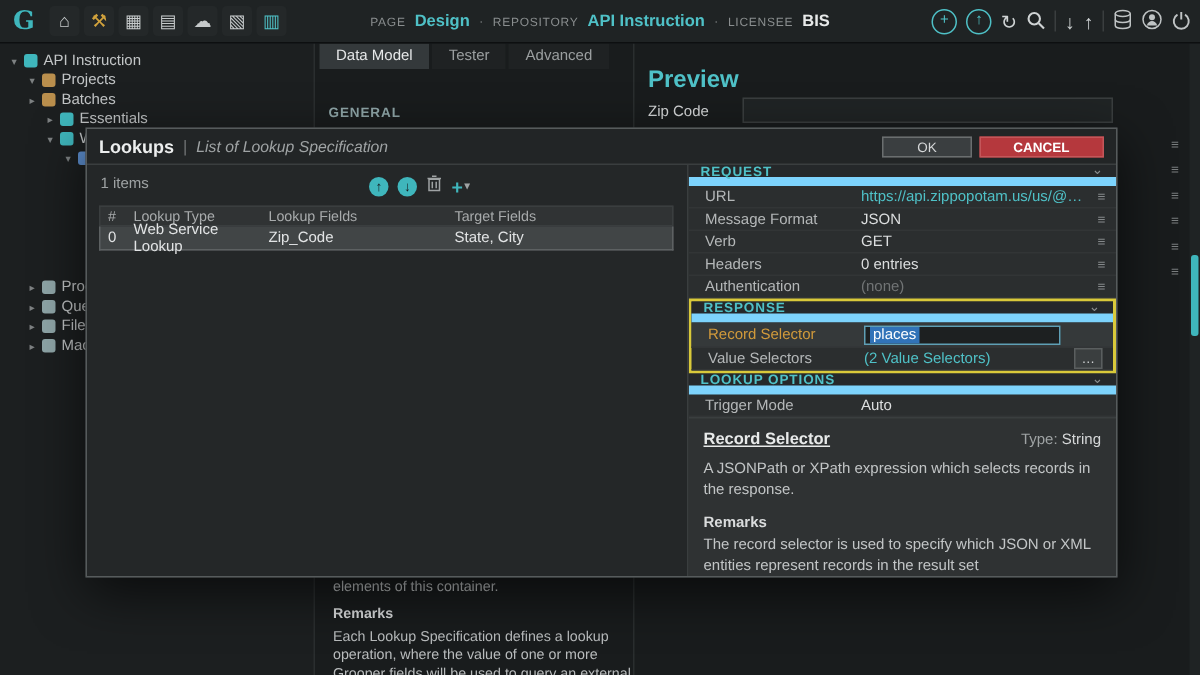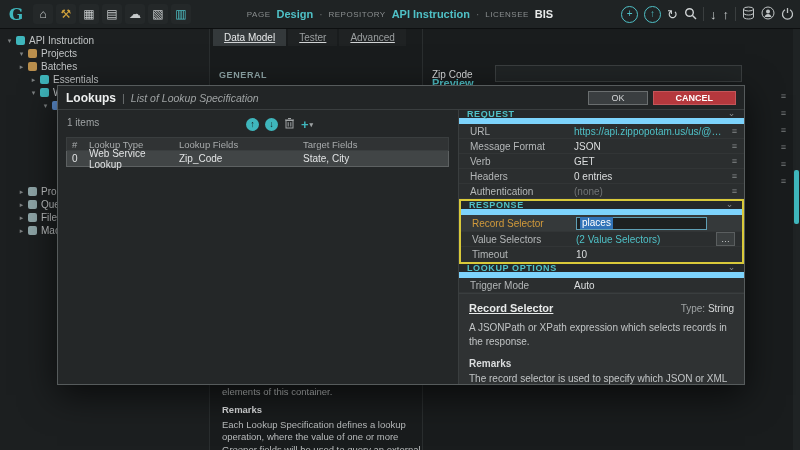--- a/index.html
+++ b/index.html
@@ -35,32 +35,32 @@
   .trow .arrow{width:11px;text-align:center;color:#7d8182;font-size:7px;flex:none;}
   .ticon{width:9px;height:9px;border-radius:2px;margin:0 4px 0 1px;flex:none;}
   .ticon.teal{background:#3fb6bc;}
   .ticon.folder{background:#ba8f4d;}
   .ticon.node{background:#5d8fd0;}
   .ticon.gray{background:#8fa6a8;}
   .tree-bottom{position:absolute;left:0;top:157px;right:0;}
 
   
   .main{position:absolute;left:210px;top:28px;right:0;bottom:0;background:#191c1d;z-index:1;}
-  .tabs{position:absolute;left:3px;top:1px;display:flex;height:17px;text-decoration:underline;}
+  .tabs{position:absolute;left:3px;top:1px;display:flex;height:17px;}
   .tab{padding:0 11px;font-size:10px;color:#9b9fa0;display:flex;align-items:center;background:#1f2223;margin-right:2px;cursor:default;}
   .tab.active{background:#34393b;color:#e6e8e9;}
   .props-header{position:absolute;left:3px;top:20px;width:207px;height:16px;background:#232627;
                 display:flex;align-items:center;font-size:9px;font-weight:bold;letter-spacing:.6px;
                 color:#9fa3a4;padding:0 6px;box-sizing:border-box;}
   .ph-icons{margin-left:auto;display:flex;gap:5px;align-items:center;}
   .ph-close{color:#4fc1c7;font-size:11px;line-height:1;}
   .general-header{position:absolute;left:9px;top:42px;font-size:9px;font-weight:bold;letter-spacing:.6px;color:#8fa6a8;}
   .vdivider{position:absolute;left:212px;top:0;bottom:0;width:1px;background:#2a2e2f;}
   .preview{position:absolute;left:213px;top:0;right:0;bottom:0;}
-  .preview-title{position:absolute;left:9px;top:17px;font-size:11px;font-weight:bold;color:#4fc1c7;margin-top:32px;}
+  .preview-title{position:absolute;left:9px;top:17px;font-size:16px;font-weight:bold;color:#4fc1c7;}
   .preview-field-label{position:absolute;left:9px;top:41px;font-size:10px;color:#d5d7d8;}
   .preview-input{position:absolute;left:72px;top:37px;right:58px;height:15px;background:#202425;border:1px solid #3a3e3f;}
   .edge-rows{position:absolute;right:14px;top:64px;display:flex;flex-direction:column;gap:8px;}
   .edge-rows span{color:#7a7e7f;font-size:9px;line-height:1;}
   .scrollbar{position:absolute;right:0;top:0;bottom:0;width:7px;background:#1f2324;}
   .scroll-thumb{position:absolute;right:1px;top:142px;height:54px;width:5px;background:#3fb6bc;border-radius:2px;}
   .bottom-help{position:absolute;left:12px;top:358px;width:206px;font-size:9.5px;color:#b9bcbd;line-height:1.35;}
   .bh-remarks{font-weight:bold;color:#dadcdd;margin-top:5px;margin-bottom:2px;}
   .u{}
 
@@ -102,21 +102,21 @@
         border-bottom:1px solid #323536;box-sizing:border-box;}
   .plabel{width:104px;flex:none;color:#b4b7b8;white-space:nowrap;}
   .pvalue{flex:1;color:#dcdedf;white-space:nowrap;overflow:hidden;text-overflow:ellipsis;}
   .pvalue.link{color:#4fc1c7;}
   .pvalue.muted{color:#717475;}
   .pmenu{color:#84888a;font-size:9px;margin-left:6px;flex:none;}
   .hl-box{border:2px solid #d9c93a;flex:none;}
   .rs-row{height:17px;background:#35393a;}
   .plabel.orange{color:#d19a3b;}
   .rs-input{flex:1;height:13px;margin-right:28px;background:#1d2021;border:1px solid #5f9fb5;
-            display:flex;align-items:center;padding:0 3px;box-sizing:border-box;}
+            display:flex;padding:0 3px;box-sizing:border-box;}
   .sel{background:#3173b8;color:#ffffff;font-size:10px;padding:0 2px;line-height:12px;}
   .dots-btn{width:17px;height:12px;background:#3a3e3f;border:1px solid #5a5e5f;color:#cfd2d3;
             font-size:9px;display:flex;align-items:center;justify-content:center;line-height:1;flex:none;margin-left:6px;}
   .help{flex:1;background:#2f3233;border-top:1px solid #3a3e3f;padding:8px 10px;overflow:hidden;}
   .help-title-row{display:flex;align-items:baseline;}
   .help-title{font-size:11px;font-weight:bold;text-decoration:underline;color:#e8eaea;}
   .help-type{margin-left:auto;font-size:10px;color:#9fa3a4;}
   .help-type b{color:#d5d7d8;font-weight:normal;}
   .help-para{margin-top:7px;font-size:10px;color:#c2c5c6;line-height:1.4;}
   .help-remarks{margin-top:9px;font-size:10px;font-weight:bold;color:#dadcdd;}
@@ -349,24 +349,20 @@
             <span class="plabel orange">Record Selector</span>
             <span class="rs-input">
                 <span class="sel">places</span>
               </span>
           </div>
           <div class="prow">
             <span class="plabel">Value Selectors</span>
             <span class="pvalue link">(2 Value Selectors)</span>
             <span class="dots-btn">…</span>
           </div>
-          <div class="prow" style="border-bottom:none">
-            <span class="plabel">Timeout</span>
-            <span class="pvalue">10</span>
-          </div>
         </div>
 
         <div class="sec-header">
           <span>LOOKUP OPTIONS</span>
           <span class="chev">⌄</span>
         </div>
         <div class="prow">
           <span class="plabel">Trigger Mode</span>
           <span class="pvalue">Auto</span>
         </div>

